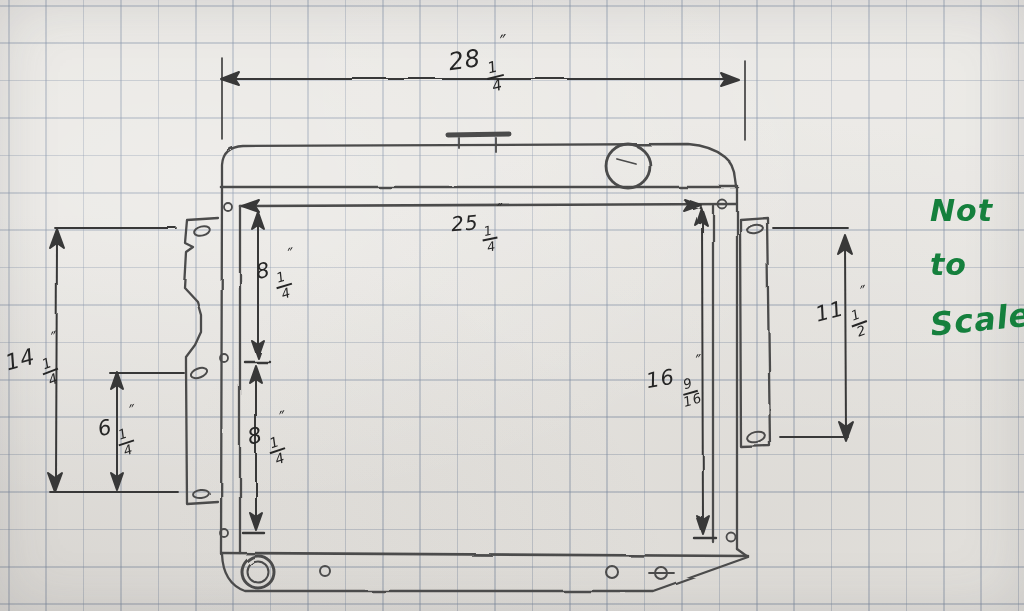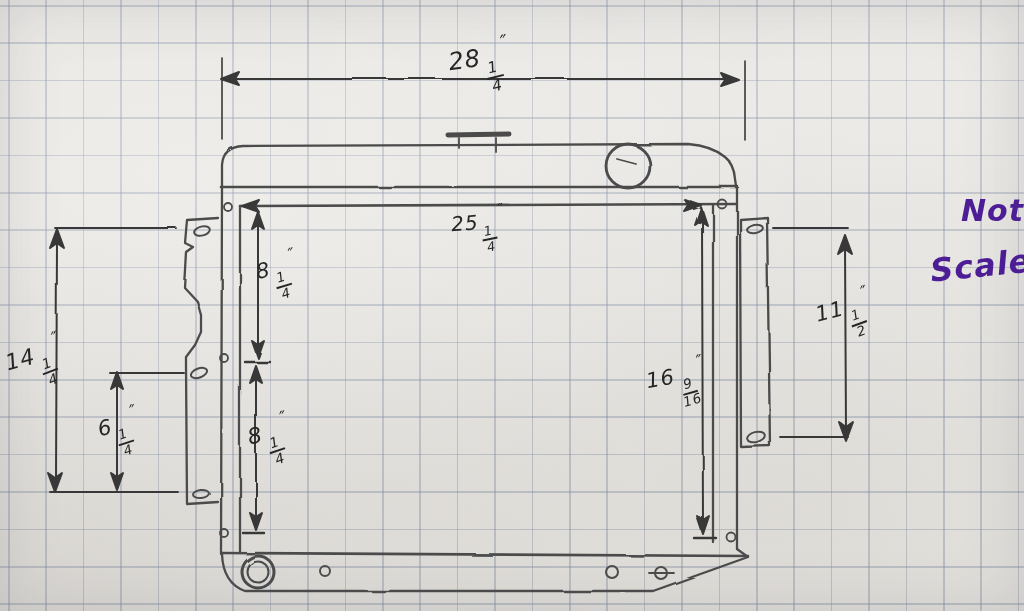--- a/index.html
+++ b/index.html
@@ -34,22 +34,22 @@
   }
   .frac{
     display:inline-flex;flex-direction:column;align-items:center;
     vertical-align:-0.55em;line-height:0.95;font-size:0.64em;
     margin-left:3px;transform:rotate(-6deg);
   }
   .frac .num{border-bottom:2px solid currentColor;padding:0 3px 1px;}
   .frac .den{padding-top:1px;}
   .unit{font-size:0.75em;position:relative;top:-0.85em;margin-left:2px;letter-spacing:0;}
   .note{
-    position:absolute;color:#4c1d95;font-weight:600;font-style:italic;
-    font-size:30px;line-height:1;text-align:right;letter-spacing:1px;
+    position:absolute;color:#15803d;font-weight:600;font-style:italic;
+    font-size:30px;line-height:1;text-align:left;letter-spacing:1px;
   }
   .note div{margin-bottom:24px;}
   .note .l3{transform:rotate(-6deg);font-size:32px;}
 </style>
 </head>
 <body>
 
 <div class="paper"></div>
 
 <svg width="1024" height="611" viewBox="0 0 1024 611">
@@ -196,14 +196,15 @@
 
 <div class="dim-label" style="left:818px;top:298px;font-size:21px;transform:rotate(-14deg);">
   <span>11</span><span class="frac">
       <span class="num">1</span>
       <span class="den">2</span>
     </span><span class="unit">″</span>
 </div>
 
 <div class="note" style="left:930px;top:196px;width:94px;">
   <div>Not</div>
+  <div>to</div>
   <div class="l3">Scale</div>
 </div>
 
 </body></html>

